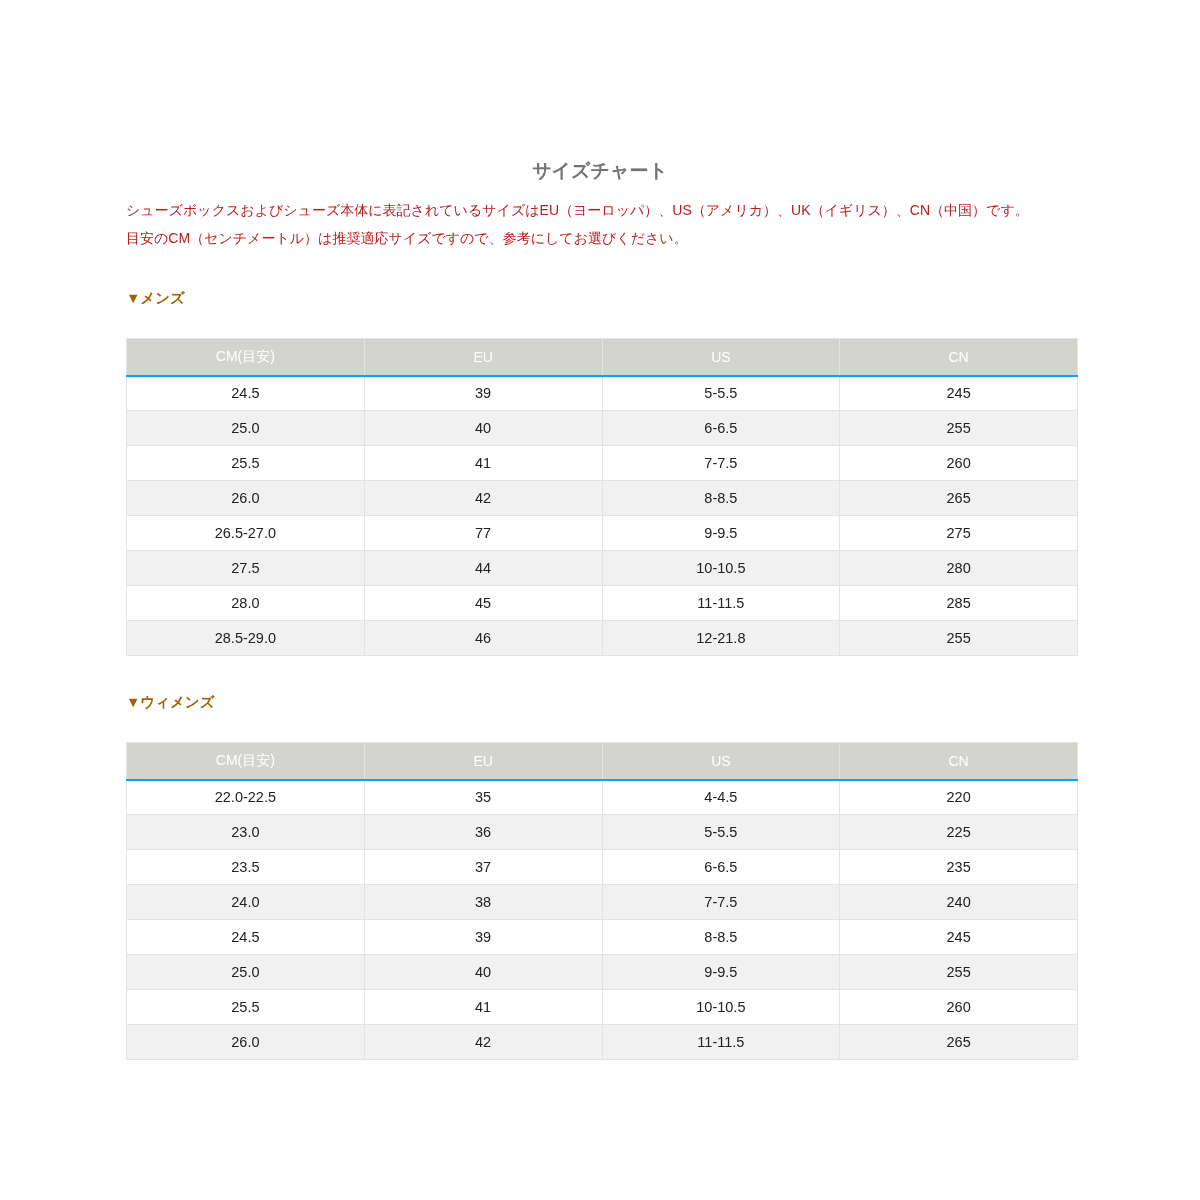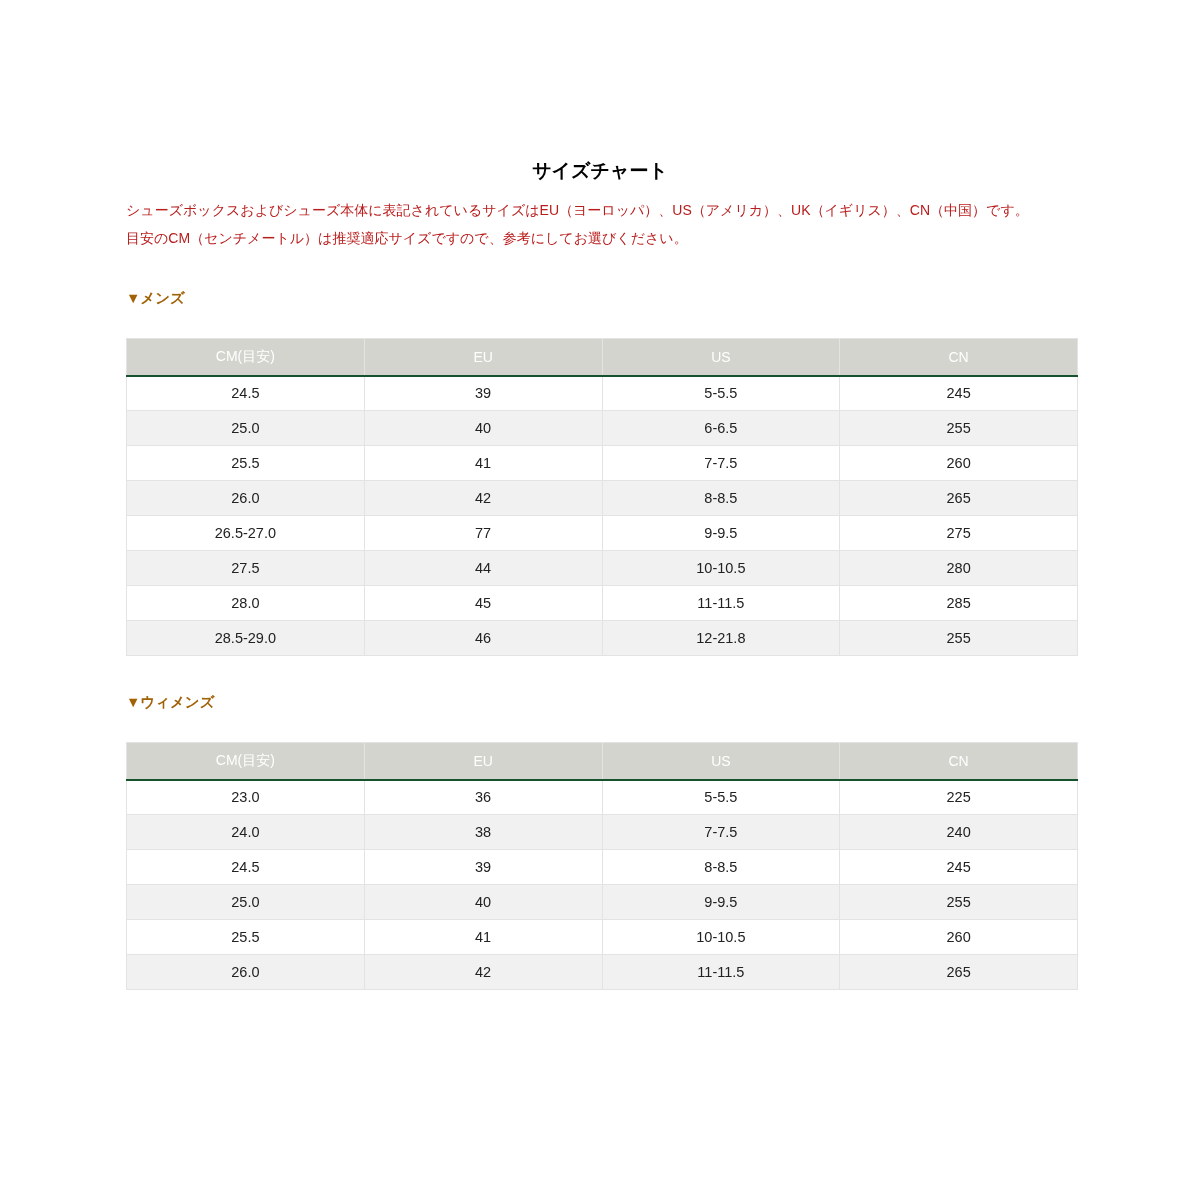--- a/index.html
+++ b/index.html
@@ -18,21 +18,21 @@
     color:var(--text);
   }
   .page{width:1200px;}
   .page-title{
     margin:0;
     padding-top:160px;
     text-align:center;
     font-size:19px;
     line-height:22px;
     font-weight:bold;
-    color:#000000;
+    color:#737373;
   }
   .description{
     margin:14px 0 0 126px;
     width:960px;
   }
   .description p{
     margin:0;
     font-size:14px;
     line-height:28px;
     color:#b91c1c;
@@ -51,21 +51,21 @@
     table-layout:fixed;
   }
   table.size-table th{
     background:var(--header-bg);
     color:var(--header-text);
     font-weight:normal;
     font-size:14px;
     height:37px;
     text-align:center;
     border:1px solid var(--border);
-    border-bottom:2px solid #14532d;
+    border-bottom:2px solid #0ea5e9;
   }
   table.size-table td{
     font-size:14.5px;
     height:35px;
     text-align:center;
     border:1px solid var(--border);
     background:#ffffff;
     color:var(--text);
   }
   table.size-table tbody tr:nth-child(even) td{
@@ -153,26 +153,38 @@
     <thead>
         <tr>
           <th>CM(目安)</th>
           <th>EU</th>
           <th>US</th>
           <th>CN</th>
         </tr>
       </thead>
     <tbody>
         <tr>
+          <td>22.0-22.5</td>
+          <td>35</td>
+          <td>4-4.5</td>
+          <td>220</td>
+        </tr>
+        <tr>
           <td>23.0</td>
           <td>36</td>
           <td>5-5.5</td>
           <td>225</td>
         </tr>
         <tr>
+          <td>23.5</td>
+          <td>37</td>
+          <td>6-6.5</td>
+          <td>235</td>
+        </tr>
+        <tr>
           <td>24.0</td>
           <td>38</td>
           <td>7-7.5</td>
           <td>240</td>
         </tr>
         <tr>
           <td>24.5</td>
           <td>39</td>
           <td>8-8.5</td>
           <td>245</td>

